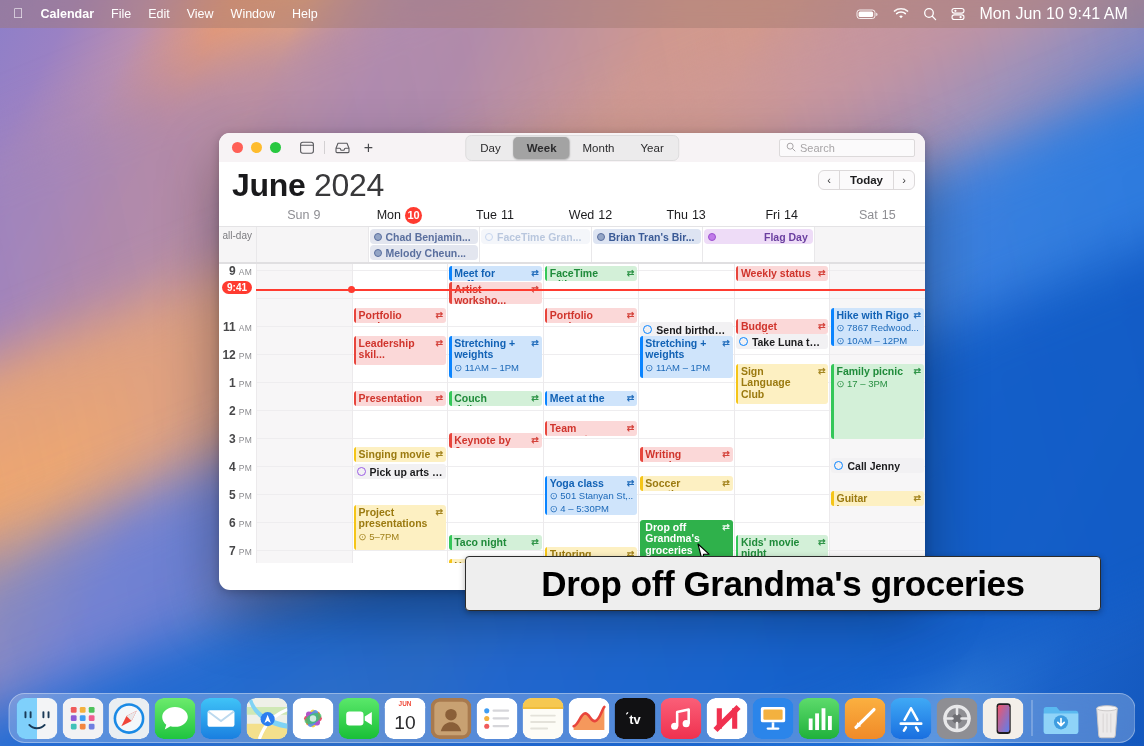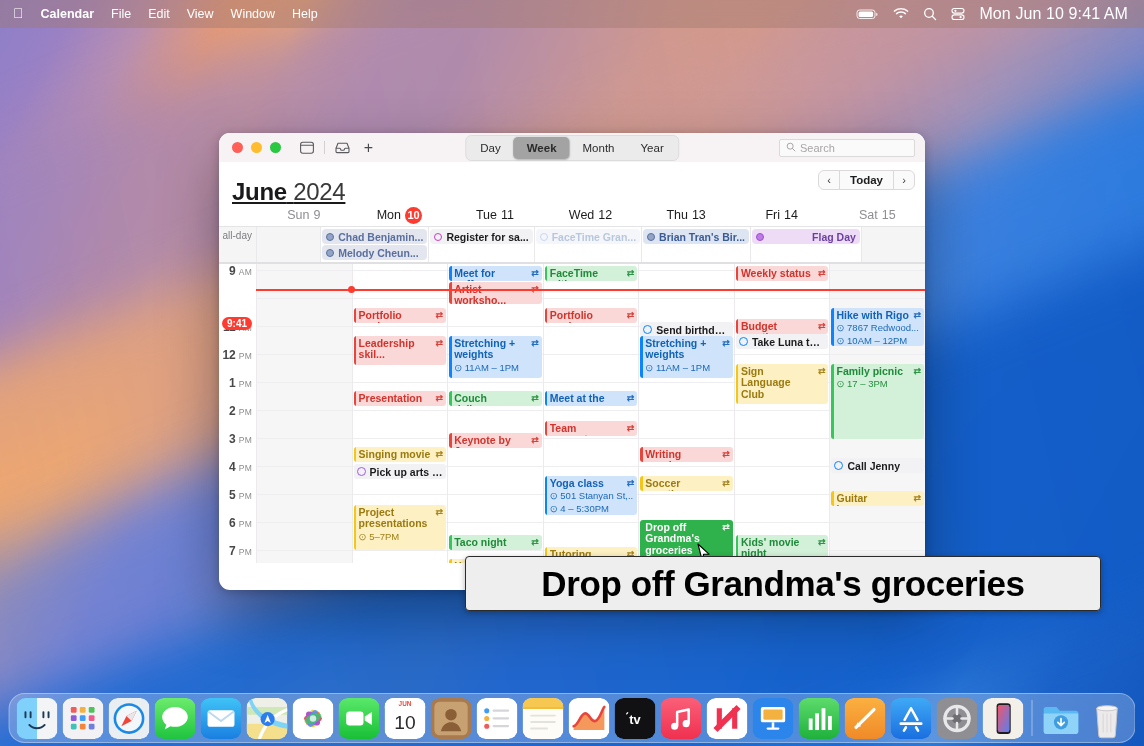--- a/index.html
+++ b/index.html
@@ -94,21 +94,21 @@
   .seg-item.active { background: #a3a3a3; font-weight: bold; box-shadow: 0 .5px 1.5px rgba(0,0,0,.22); }
   .search-box {
     position: absolute; right: 10px; top: 6px; width: 136px; height: 18px;
     border: .5px solid #dcd9da; border-radius: 2px; background: #fbfafb;
     display: flex; align-items: center; gap: 4px; padding: 0 6px;
     font-size: 11px; color: #a8a5a7;
   }
 
   
   .cal-header { position: relative; height: 42px; background: #fff; }
-  .month-title { position: absolute; left: 13px; top: 16px; font-size: 24px; color: #1a1a1c; letter-spacing: -.3px; text-decoration: underline; }
+  .month-title { position: absolute; left: 13px; top: 5px; font-size: 32px; color: #1a1a1c; letter-spacing: -.3px; }
   .month-title b { font-weight: bold; }
   .month-title span { font-weight: normal; color: #39393b; }
   .nav {
     position: absolute; right: 10px; top: 8px; display: flex; align-items: center;
     border: .5px solid #dcd9da; border-radius: 6px; overflow: hidden; height: 20px;
     background: #fbfafb;
   }
   .nav-btn { width: 20px; height: 19px; display: flex; align-items: center; justify-content: center; font-size: 11px; color: #3a3a3c; }
   .nav-today { font-size: 11.5px; font-weight: bold; color: #1c1c1e; padding: 0 10px; height: 19px; display: flex; align-items: center; border-left: .5px solid #dcd9da; border-right: .5px solid #dcd9da; }
 
@@ -357,26 +357,20 @@
             <div class="ad-chip" style="background: rgb(227, 230, 239); color: rgb(90, 111, 158);">
               <span class="ad-dot" style="background: rgb(147, 165, 198); border-color: rgb(90, 111, 158);"></span>
               <span>Chad Benjamin...</span>
             </div>
             <div class="ad-chip" style="background: rgb(227, 230, 239); color: rgb(90, 111, 158);">
               <span class="ad-dot" style="background: rgb(147, 165, 198); border-color: rgb(90, 111, 158);"></span>
               <span>Melody Cheun...</span>
             </div>
           </div>
           <div class="allday-cell">
-            <div class="ad-chip" style="background: rgb(242, 241, 243); color: rgb(28, 28, 30);">
-              <span class="ad-dot" style="border-color: rgb(196, 63, 196);"></span>
-              <span>Register for sa...</span>
-            </div>
-          </div>
-          <div class="allday-cell">
             <div class="ad-chip" style="background: rgb(244, 246, 250); color: rgb(185, 199, 222);">
               <span class="ad-dot" style="border-color: rgb(199, 214, 239);"></span>
               <span>FaceTime Gran...</span>
             </div>
           </div>
           <div class="allday-cell">
             <div class="ad-chip" style="background: rgb(221, 228, 242); color: rgb(58, 90, 150);">
               <span class="ad-dot" style="background: rgb(147, 165, 198); border-color: rgb(90, 111, 158);"></span>
               <span>Brian Tran's Bir...</span>
             </div>
@@ -660,21 +654,21 @@
             </div>
             <div class="ev" style="top: 227px; height: 15px; background: rgb(253, 240, 194); color: rgb(155, 122, 16);">
               <span class="bar" style="background: rgb(245, 197, 24);"></span>
               <span class="rep">⇄</span>
               <span class="ttl">Guitar lessons...</span>
             </div>
           </div>
       </div>
       <div class="nowline" id="nowline" style="top: 25.1333px; left: 37px;"></div>
       <div class="nowdot" id="nowdot" style="left: 129.071px; top: 22.4333px;"></div>
-      <div class="nowbadge" id="nowbadge" style="top: 17.1333px; margin-top: 36px;">9:41</div>
+      <div class="nowbadge" id="nowbadge" style="top: 17.1333px;">9:41</div>
     </div>
   </div>
 
   <div class="cursor">
     <svg width="14" height="20" viewBox="0 0 14 20">
         <path d="M1 1l11 10.2H6.6l-1.2 7.3z" fill="#fff" stroke="#000" stroke-width="1.1" stroke-linejoin="round"></path>
       </svg>
   </div>
 
   <div class="tooltip">Drop off Grandma's groceries</div>

